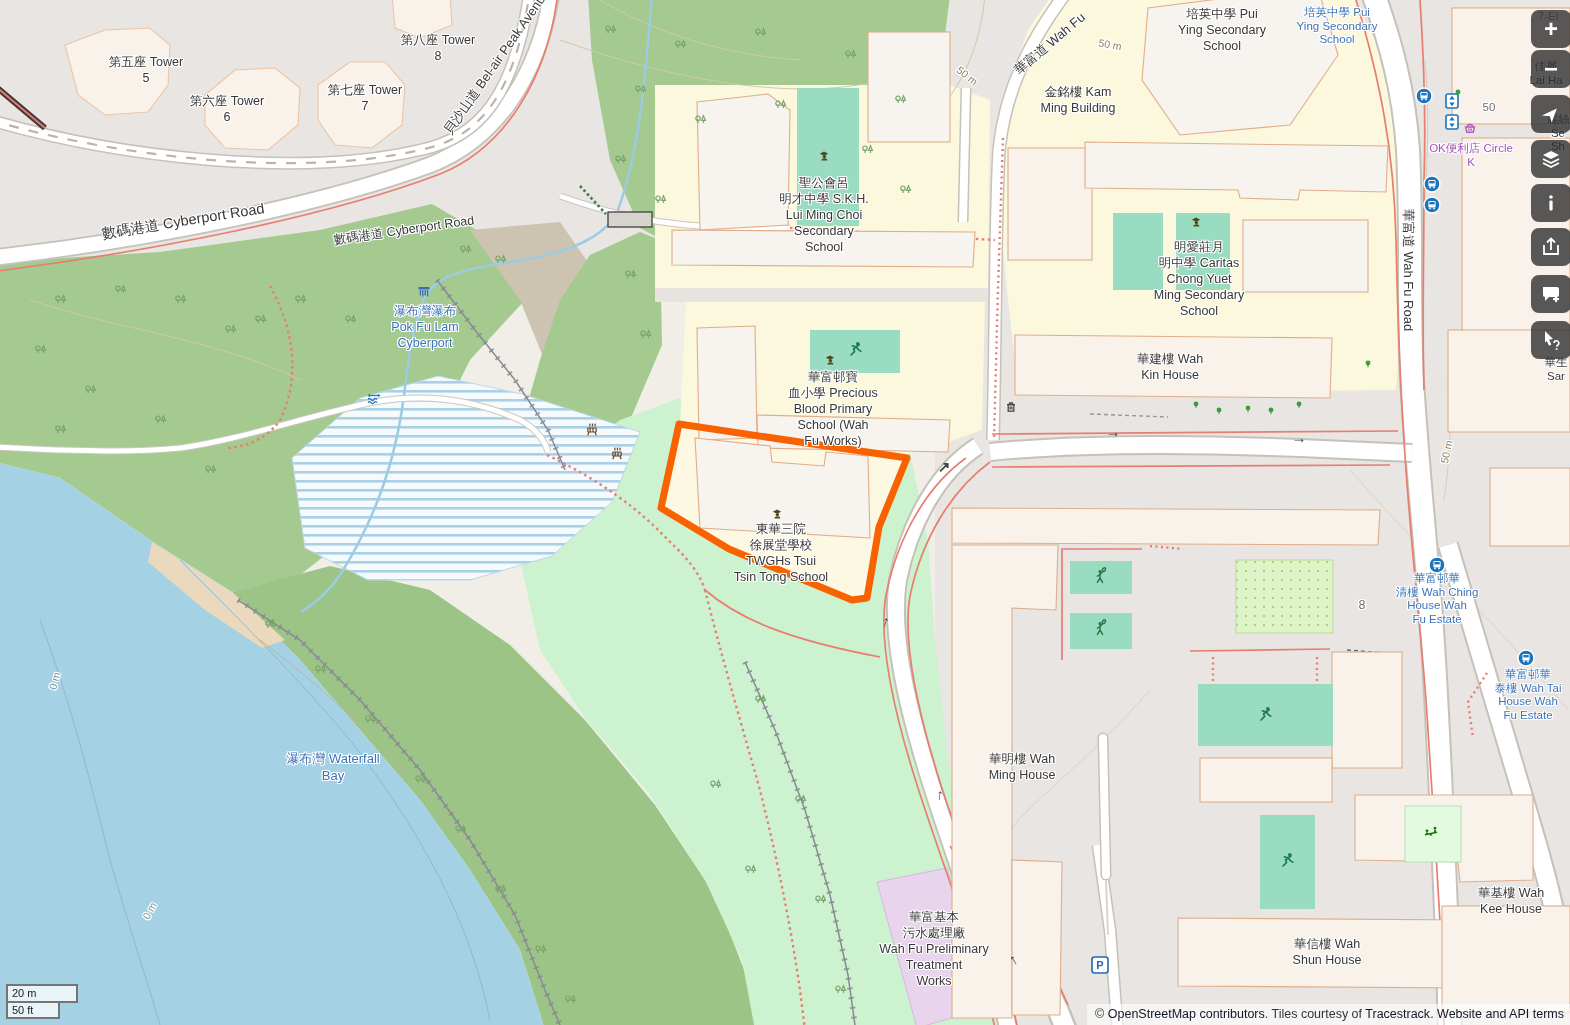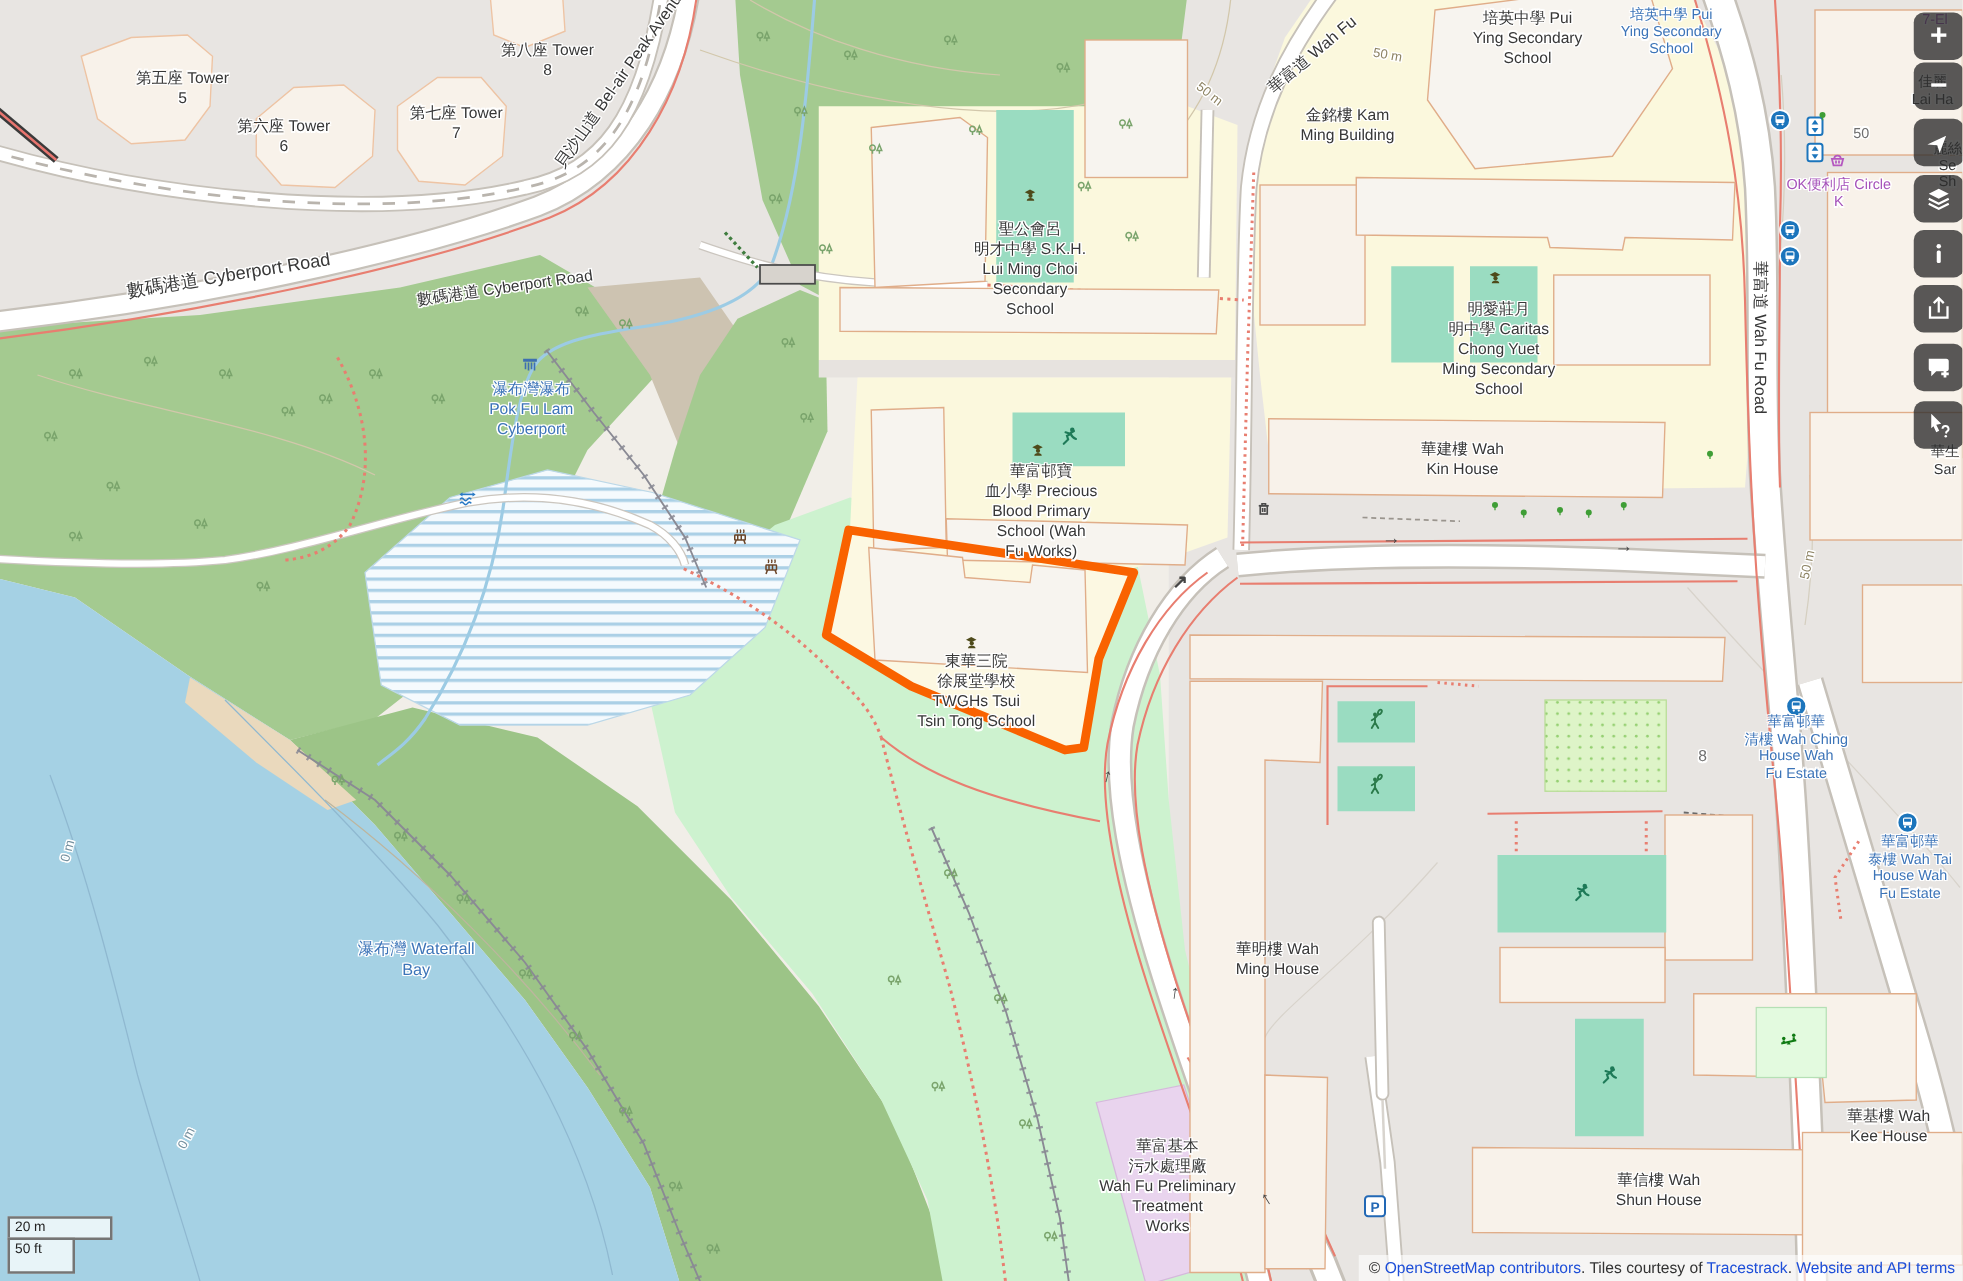--- a/index.html
+++ b/index.html
@@ -19,25 +19,25 @@
   .gy{color:#6f6f6f}
   .big{font-size:14.5px}
   .med{font-size:13px}
   .arrow{position:absolute;z-index:15;color:#454545;font-size:15px;font-weight:bold;line-height:1}
   .ctl{position:absolute;left:1531px;width:40px;height:38px;background:rgba(44,44,44,.78);
        border-radius:8px;z-index:30;display:flex;align-items:center;justify-content:center;
        color:#fff;font-size:24px;font-weight:bold;cursor:pointer;user-select:none}
   .ctl svg{display:block}
   #scalebar{position:absolute;left:6px;bottom:6px;z-index:30;font-size:11px;color:#222}
   #scalebar .bar{background:rgba(255,255,255,.75);border:2px solid #757575;padding:0 4px;line-height:15px;box-sizing:border-box}
-  #scalebar .metric{width:84px;height:19px}
-  #scalebar .imperial{width:54px;height:29px;margin-top:-2px}
+  #scalebar .metric{width:72px;height:19px}
+  #scalebar .imperial{width:54px;height:18px;margin-top:-2px}
   #attrib{position:absolute;right:0;bottom:0;z-index:30;background:rgba(255,255,255,.62);
           padding:3px 6px 4px 8px;font-size:12.5px;color:#333;white-space:nowrap}
-  #attrib .lnk{color:#1d4ed8;cursor:pointer}
+  #attrib .lnk{color:#0f172a;cursor:pointer}
 </style>
 </head>
 <body>
 
 <div id="map">
 
 <svg id="base" width="1570" height="1025" viewBox="0 0 1570 1025">
 <defs>
   <pattern id="ws" width="9" height="9" patternUnits="userSpaceOnUse">
     <rect width="9" height="9" fill="#f5fafd"></rect>

